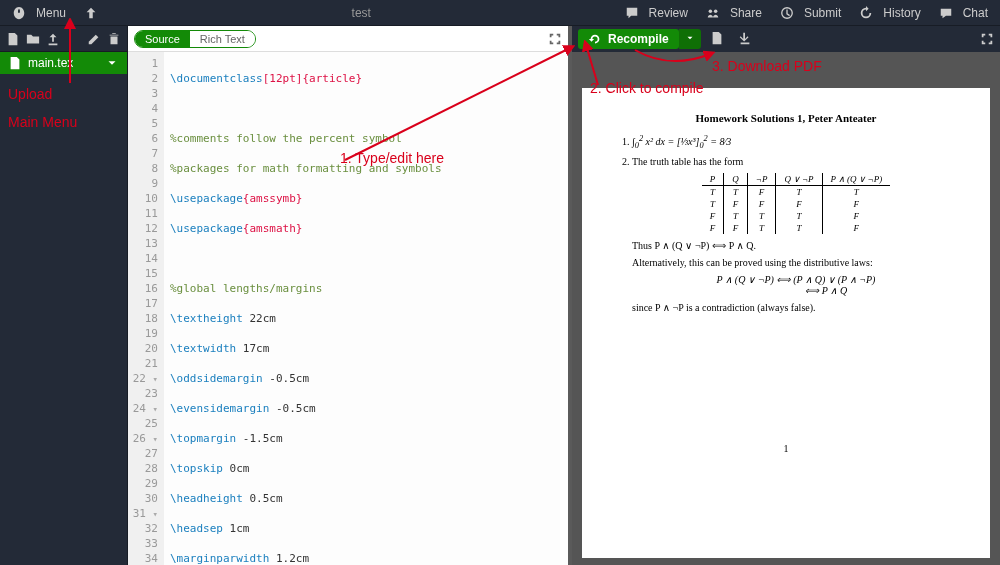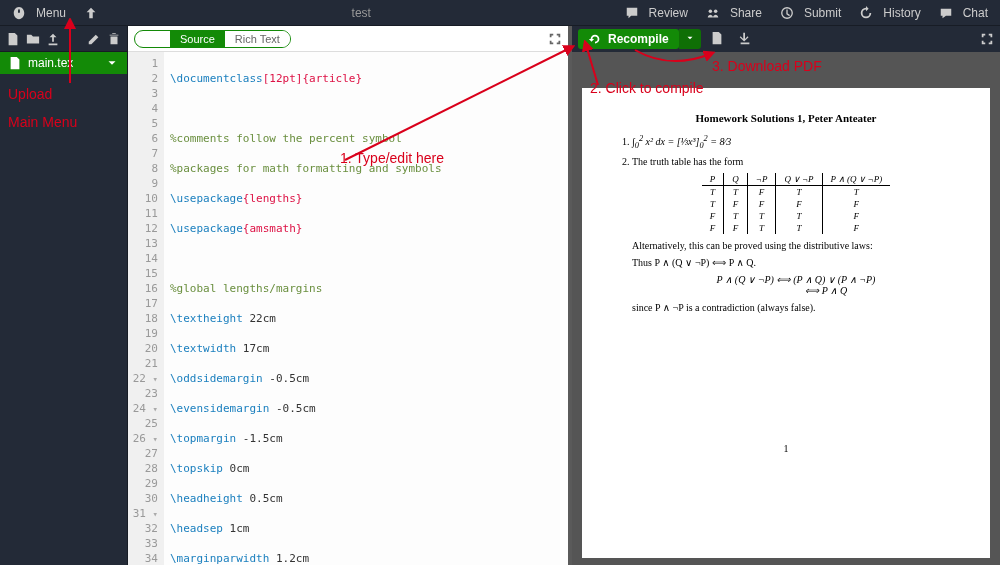--- a/index.html
+++ b/index.html
@@ -13,21 +13,21 @@
 .main { display:flex; height:539px; }
 .sidebar { width:128px; background:#232a37; border-right:1px solid #171c25; }
 .side-tools { height:26px; display:flex; align-items:center; padding:0 6px; gap:6px; border-bottom:1px solid #171c25; justify-content:space-between; }
 .side-tools .grp { display:flex; gap:6px; }
 .file-row { background:#138a07; color:#fff; display:flex; align-items:center; padding:4px 8px; font-size:12px; gap:6px; justify-content:space-between; }
 .file-row .fn { display:flex; align-items:center; gap:6px; }
 .editor-panel { flex:1; display:flex; flex-direction:column; background:#f6f6f6; position:relative; min-width:0; }
 .editor-toolbar { height:26px; background:#fff; border-bottom:1px solid #ddd; display:flex; align-items:center; padding:0 6px; gap:6px; }
 .seg { display:flex; border-radius:12px; overflow:hidden; border:1px solid #138a07; font-size:11px; }
 .seg div { padding:2px 10px; }
-.seg .on { background:#138a07; color:#fff;margin-left:35px; }
+.seg .on { background:#138a07; color:#fff; }
 .seg .off { background:#fff; color:#666; }
 .code-area { flex:1; display:flex; overflow:hidden; font-family:Menlo,Consolas,monospace; font-size:11px; background:#fdfdfd; }
 .gutter { width:36px; background:#f0f0f0; color:#999; text-align:right; padding:4px 6px 4px 2px; line-height:15px; flex-shrink:0; }
 .gutter div { height:15px; }
 .code { flex:1; padding:4px 6px; line-height:15px; white-space:pre; overflow:hidden; color:#333; }
 .code div { height:15px; }
 .cmd { color:#1a7fbe; }
 .brace { color:#d14; }
 .comm { color:#6a8f3f; }
 .fold { color:#aaa; font-size:9px; }
@@ -216,21 +216,21 @@
           <div>31 <span class="fold">▾</span></div>
           <div>32</div>
           <div>33</div>
           <div>34</div>
       </div>
       <div class="code">
 <div><span class="cmd">\documentclass</span><span class="brace">[12pt]{article}</span></div>
 <div> </div>
 <div class="comm">%comments follow the percent symbol</div>
 <div class="comm">%packages for math formatting and symbols</div>
-<div><span class="cmd">\usepackage</span><span class="brace">{lengths}</span></div>
+<div><span class="cmd">\usepackage</span><span class="brace">{amssymb}</span></div>
 <div><span class="cmd">\usepackage</span><span class="brace">{amsmath}</span></div>
 <div> </div>
 <div class="comm">%global lengths/margins</div>
 <div><span class="cmd">\textheight</span><span> 22cm</span></div>
 <div><span class="cmd">\textwidth</span><span> 17cm</span></div>
 <div><span class="cmd">\oddsidemargin</span><span> -0.5cm</span></div>
 <div><span class="cmd">\evensidemargin</span><span> -0.5cm</span></div>
 <div><span class="cmd">\topmargin</span><span> -1.5cm</span></div>
 <div><span class="cmd">\topskip</span><span> 0cm</span></div>
 <div><span class="cmd">\headheight</span><span> 0.5cm</span></div>
@@ -330,22 +330,22 @@
                   </tr>
               <tr>
                     <td class="vb">F</td>
                     <td class="vb">F</td>
                     <td class="vb">T</td>
                     <td class="vb">T</td>
                     <td>F</td>
                   </tr>
             </tbody>
               </table>
+            <div style="margin:6px 0">Thus P ∧ (Q ∨ ¬P) ⟺ P ∧ Q.</div>
             <div style="margin:6px 0">Alternatively, this can be proved using the distributive laws:</div>
-            <div style="margin:6px 0">Thus P ∧ (Q ∨ ¬P) ⟺ P ∧ Q.</div>
             <div style="text-align:center;font-style:italic">P ∧ (Q ∨ ¬P) ⟺ (P ∧ Q) ∨ (P ∧ ¬P)</div>
             <div style="text-align:center;font-style:italic;margin-left:60px">⟺ P ∧ Q</div>
             <div style="margin-top:6px">since P ∧ ¬P is a contradiction (always false).</div>
           </li>
         </ol>
         <div class="pgnum">1</div>
       </div>
     </div>
   </div>
 </div>

